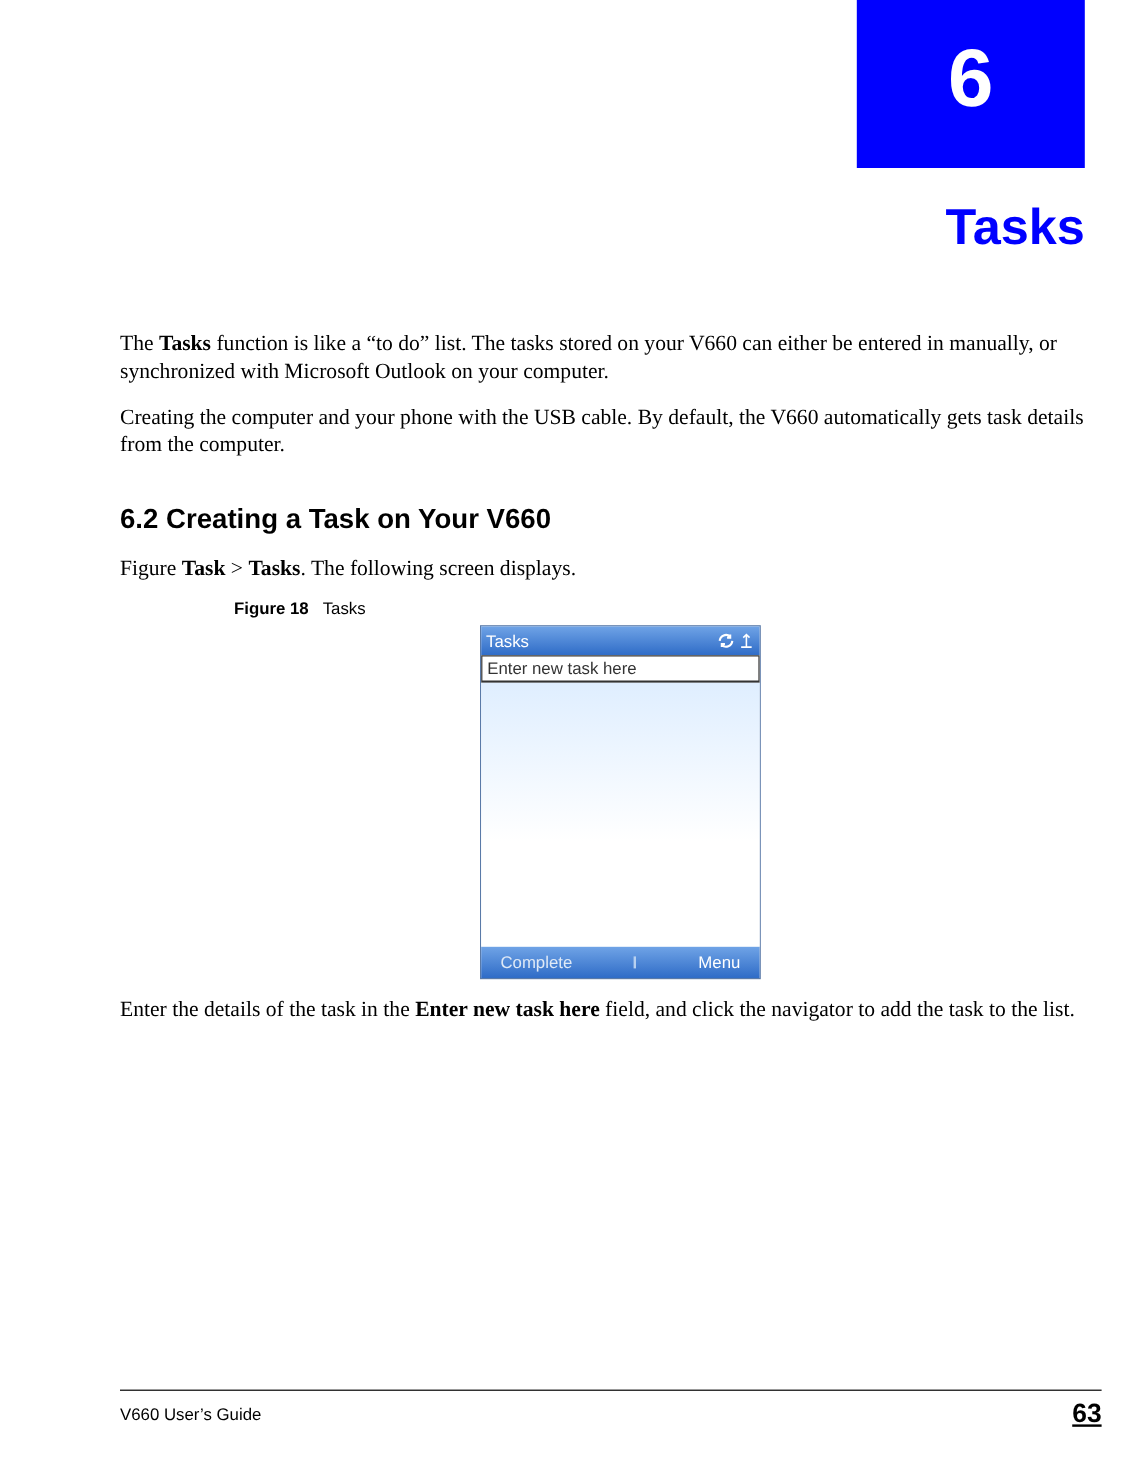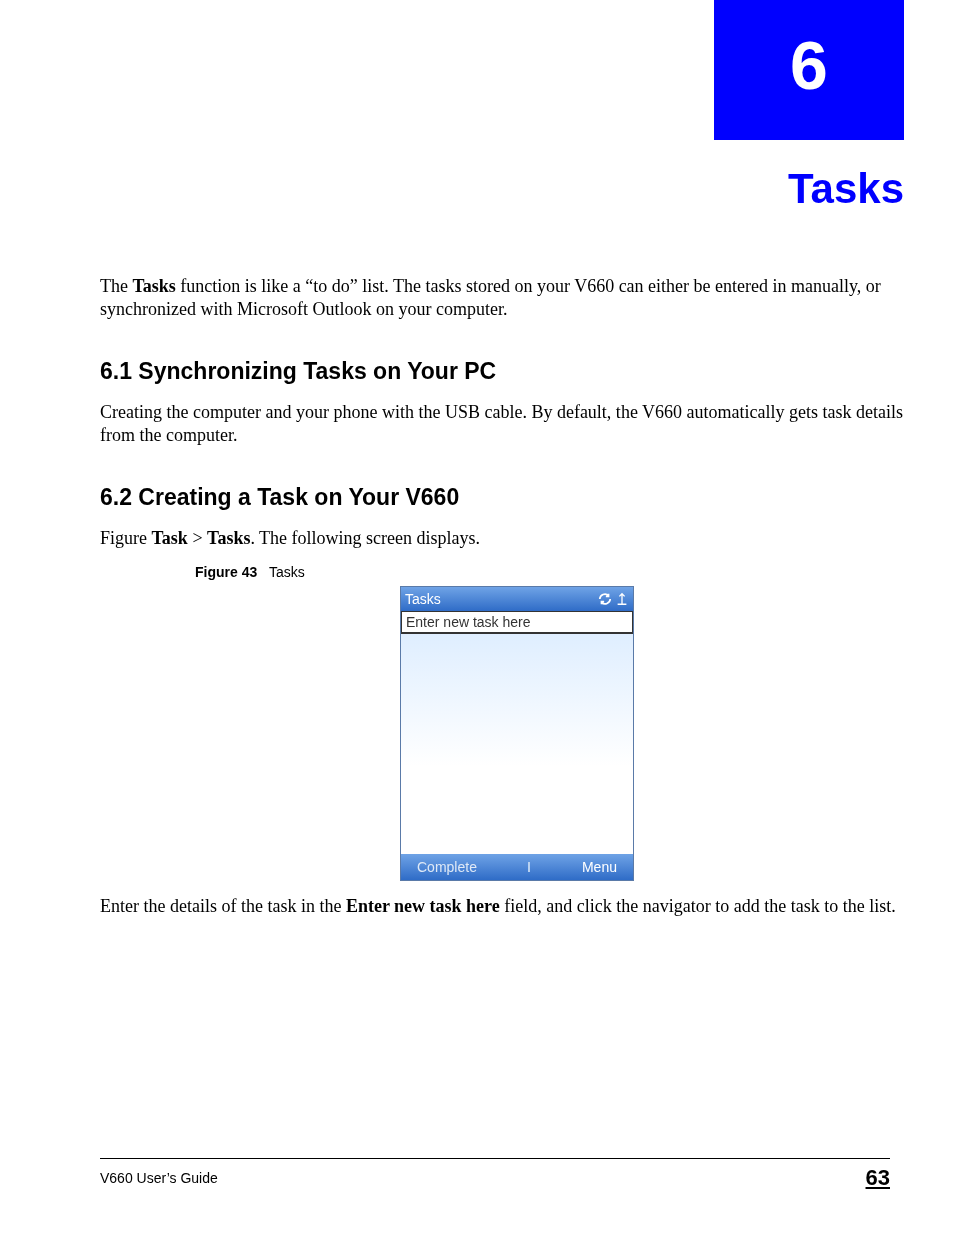--- a/index.html
+++ b/index.html
@@ -124,21 +124,21 @@
     padding: 0 16px;
   }
   .phone-softkeys .center {
     width: 2px; height: 10px; background: #b8d1f0;
   }
   .phone-softkeys .right { color:#fff; }
   .footer {
     position: absolute;
     bottom: 44px;
     left: 100px;
-    right: 64px;
+    right: 36px;
     border-top: 1px solid #000;
     padding-top: 6px;
     font-family: Arial, Helvetica, sans-serif;
     font-size: 14px;
     display: flex;
     justify-content: space-between;
     align-items: center;
   }
   .footer .page-num {
     font-size: 22px;
@@ -155,32 +155,31 @@
   </div>
 
   <div class="chapter-title">Tasks</div>
 
   <div class="content">
 
     <p class="body-text">
       The <b>Tasks</b><span> function is like a “to do” list. The tasks stored on your V660 can either be entered in manually, or synchronized with Microsoft Outlook on your computer.</span>
     </p>
 
-    <h2 class="section-heading">6.1  Synchronizing Tasks on Your PC</h2>
 
     <p class="body-text">Creating the computer and your phone with the USB cable. By default, the V660 automatically gets task details from the computer.</p>
 
     <h2 class="section-heading">6.2  Creating a Task on Your V660</h2>
 
     <p class="body-text">
       <span>Figure </span><b>Task</b><span> &gt; </span><b>Tasks</b><span>. The following screen displays.</span>
     </p>
 
     <p class="figure-caption">
-      <b>Figure 43</b>&nbsp;&nbsp;&nbsp;<span>Tasks</span>
+      <b>Figure 18</b>&nbsp;&nbsp;&nbsp;<span>Tasks</span>
     </p>
 
     <div class="figure-wrap">
       <div class="phone">
         <div class="phone-titlebar">
           <span>Tasks</span>
           <span class="icons">
             <svg class="sync-icon-svg" viewBox="0 0 16 16">
                 <path d="M2 8a6 6 0 0 1 10-4M14 8a6 6 0 0 1-10 4M12 2v3h-3M4 14v-3h3"></path>
               </svg>

